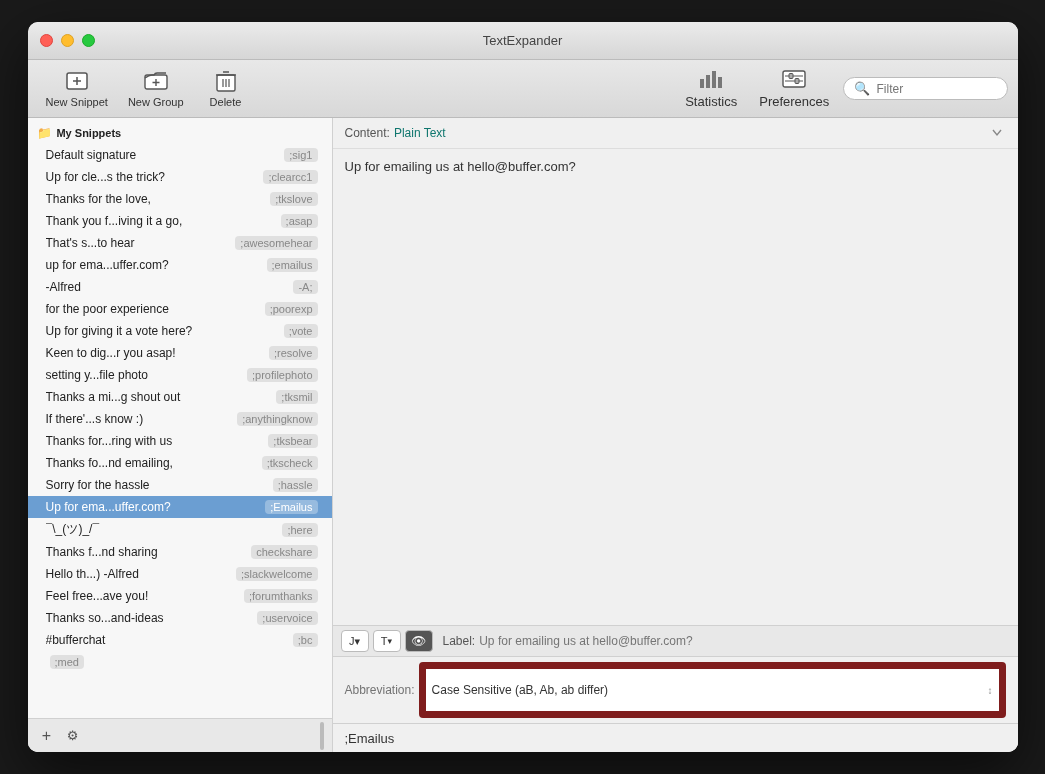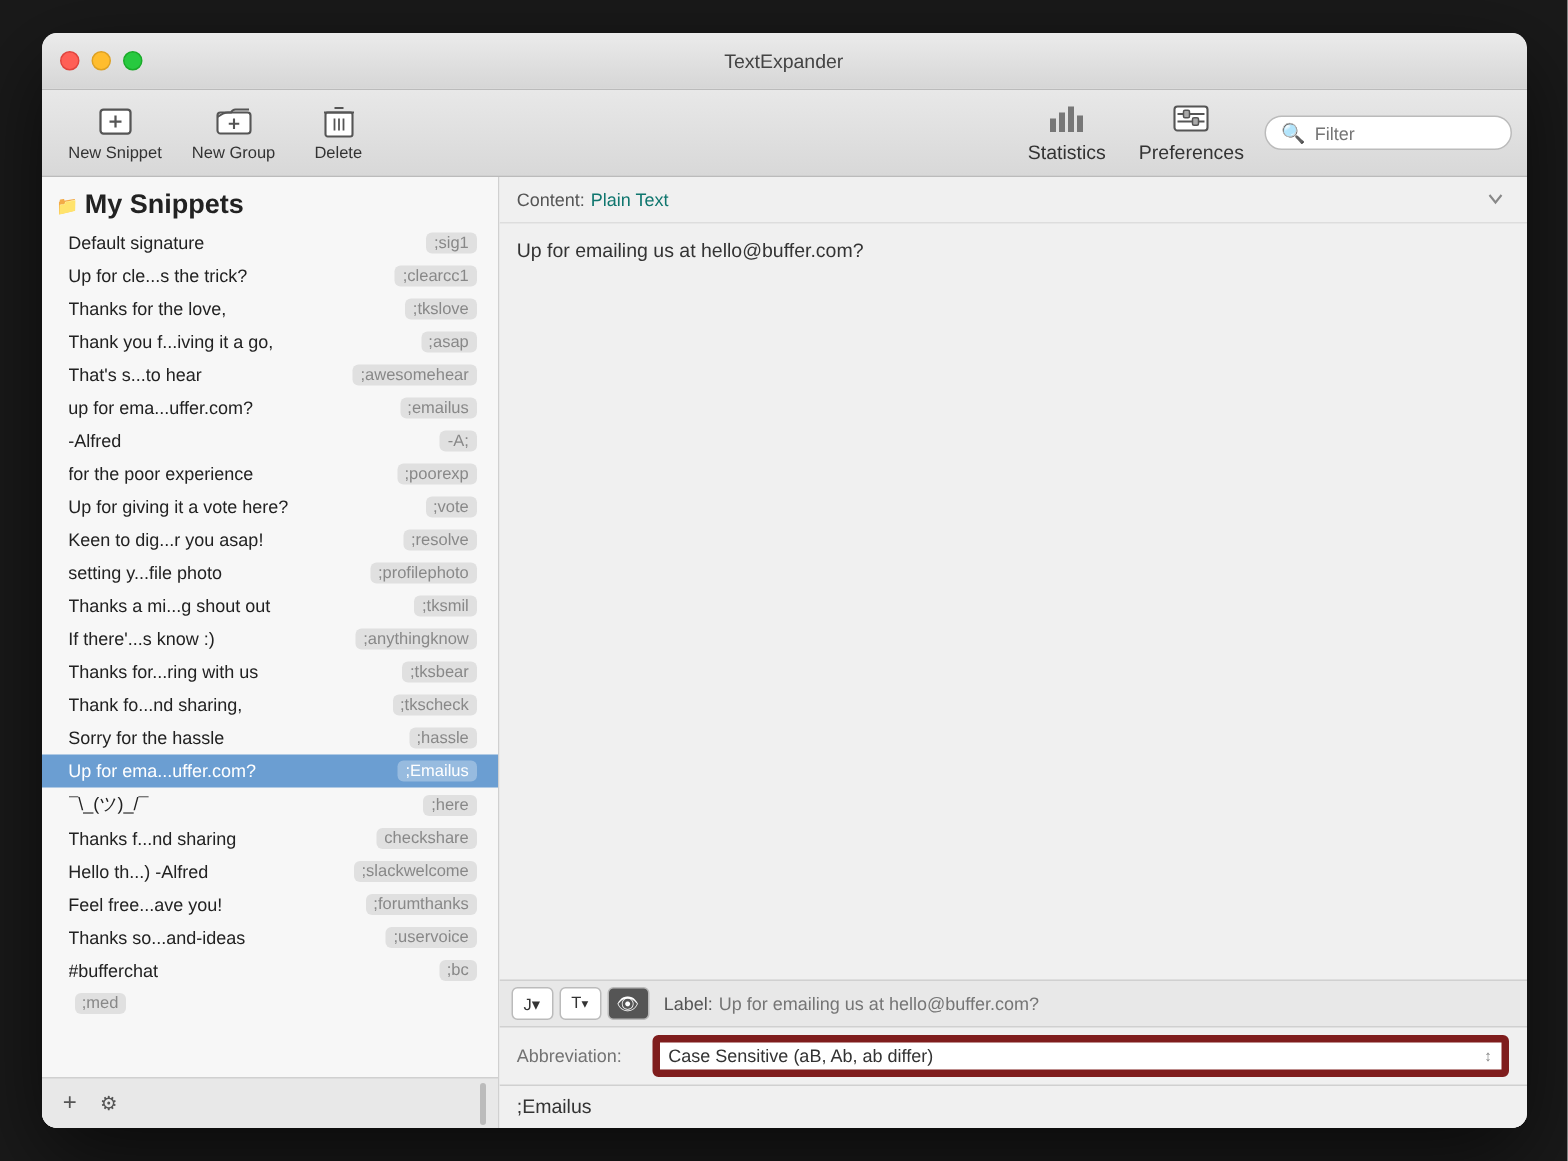--- a/index.html
+++ b/index.html
@@ -164,21 +164,21 @@
       display: flex;
       align-items: center;
       padding: 4px 10px;
       gap: 4px;
     }
     .group-header .folder-icon {
       font-size: 12px;
       color: #5b9bd5;
     }
     .group-header-label {
-      font-size: 18px;
+      font-size: 11px;
       font-weight: 600;
       color: #222;
     }
     .snippet-item {
       display: flex;
       align-items: center;
       justify-content: space-between;
       padding: 3px 14px 3px 18px;
       cursor: pointer;
       min-height: 22px;
@@ -359,26 +359,26 @@
       flex: 1;
     }
     .abbr-dropdown-arrow {
       color: #888;
       font-size: 10px;
       cursor: pointer;
     }
     .abbr-select-row {
       display: flex;
       align-items: center;
-      border: 5px solid #7f1d1d;
+      border: 7px solid #7f1d1d;
       border-radius: 4px;
       background: white;
       flex: 1;
-      margin-left: 20px;
-      padding: 2px 6px;
+      margin-left: 4px;
+      padding: 14px 6px;
     }
     .abbr-value-row {
       padding: 5px 12px;
       background: #f0f0f0;
       border-top: 1px solid #d0d0d0;
       flex-shrink: 0;
     }
     .abbr-value {
       font-size: 13px;
       color: #333;
@@ -527,21 +527,21 @@
             </div>
             <div class="snippet-item">
               <span class="snippet-name">If there'...s know :)</span>
               <span class="snippet-abbr">;anythingknow</span>
             </div>
             <div class="snippet-item">
               <span class="snippet-name">Thanks for...ring with us</span>
               <span class="snippet-abbr">;tksbear</span>
             </div>
             <div class="snippet-item">
-              <span class="snippet-name">Thank fo...nd sharing,</span>
+              <span class="snippet-name">Thanks fo...nd emailing,</span>
               <span class="snippet-abbr">;tkscheck</span>
             </div>
             <div class="snippet-item">
               <span class="snippet-name">Sorry for the hassle</span>
               <span class="snippet-abbr">;hassle</span>
             </div>
             <div class="snippet-item selected">
               <span class="snippet-name">Up for ema...uffer.com?</span>
               <span class="snippet-abbr">;Emailus</span>
             </div>

